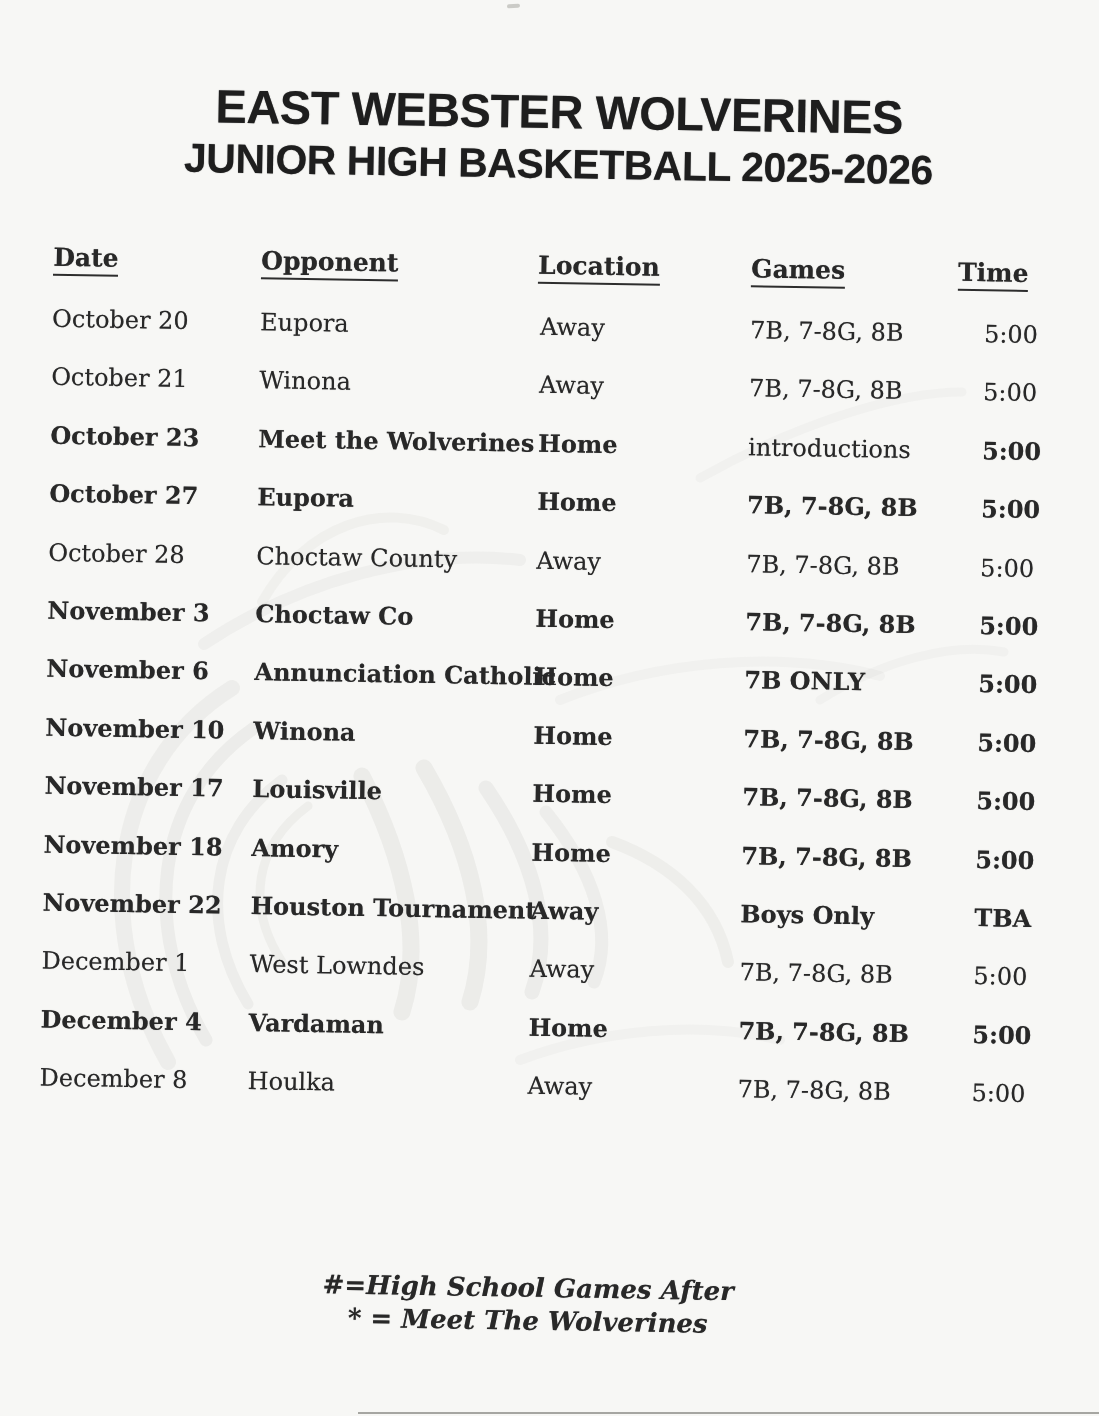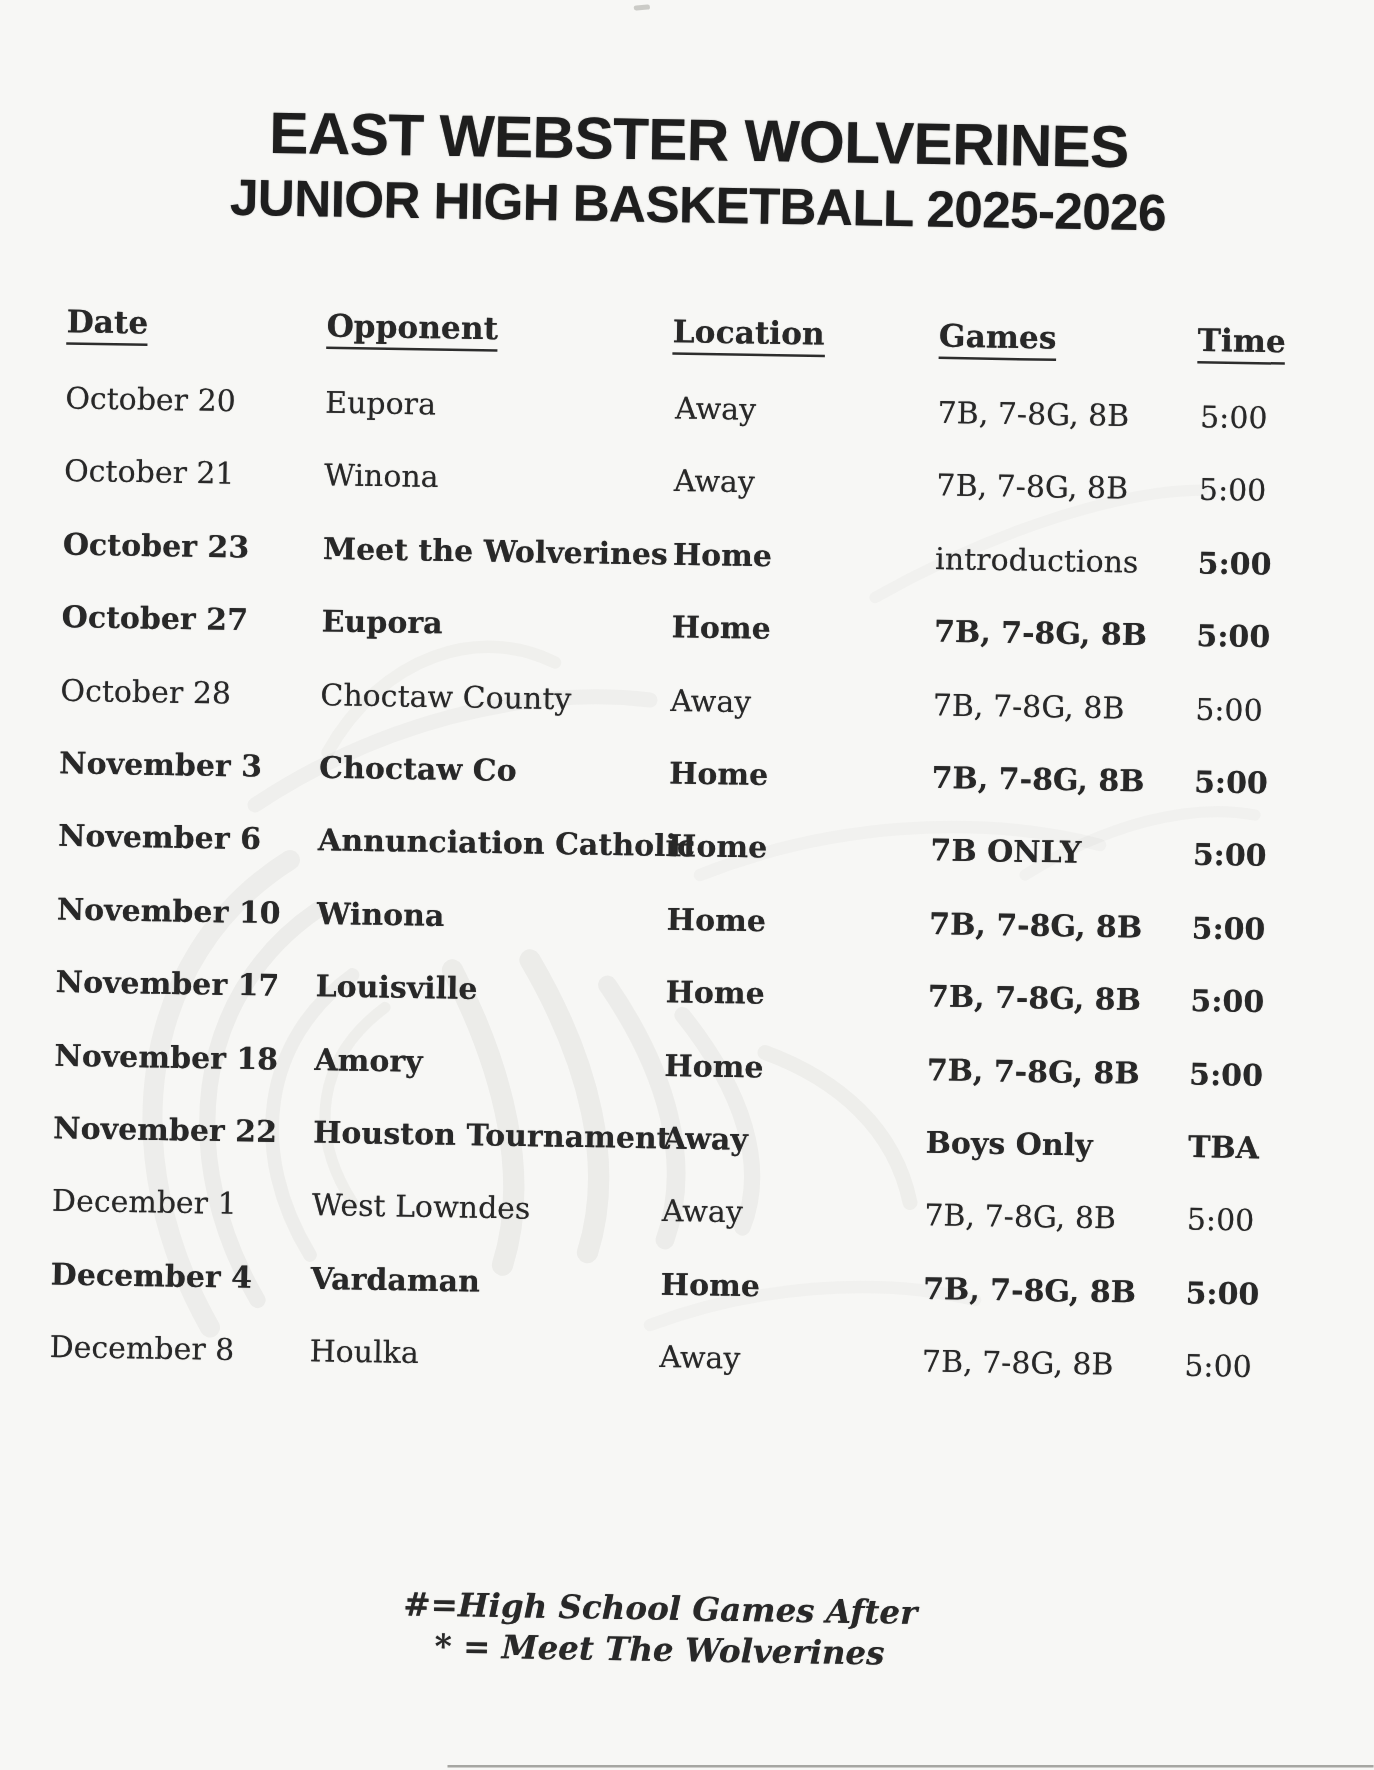--- a/index.html
+++ b/index.html
@@ -57,21 +57,21 @@
   .row{position:relative;height:58.4px;font-size:24px;font-weight:400;}
   .row span{
     position:absolute;top:3px;white-space:nowrap;line-height:26px;
     text-shadow:0 0 .7px rgba(40,40,40,.55);
   }
   .row.bold{font-weight:700;}
   .row .c-date{left:46px;}
   .row .c-opp{left:254px;}
   .row .c-loc{left:534px;}
   .row .c-games{left:744px;}
-  .row .c-time{left:954px;}
+  .row .c-time{left:978px;}
   .row .reg{font-weight:400;}
   .footer{
     position:absolute;top:1272px;left:0;width:1076px;text-align:center;
     font-style:italic;font-weight:600;font-size:26px;line-height:33px;
     text-shadow:0 0 .7px rgba(40,40,40,.55);
   }
 </style>
 </head>
 <body>
 

